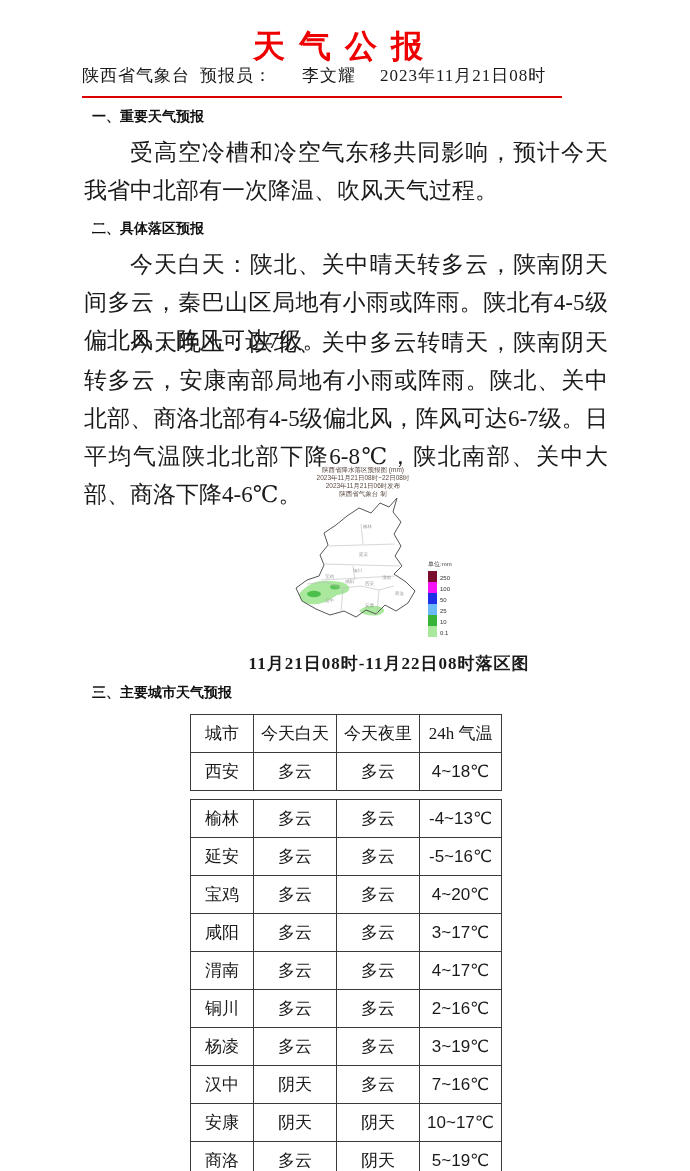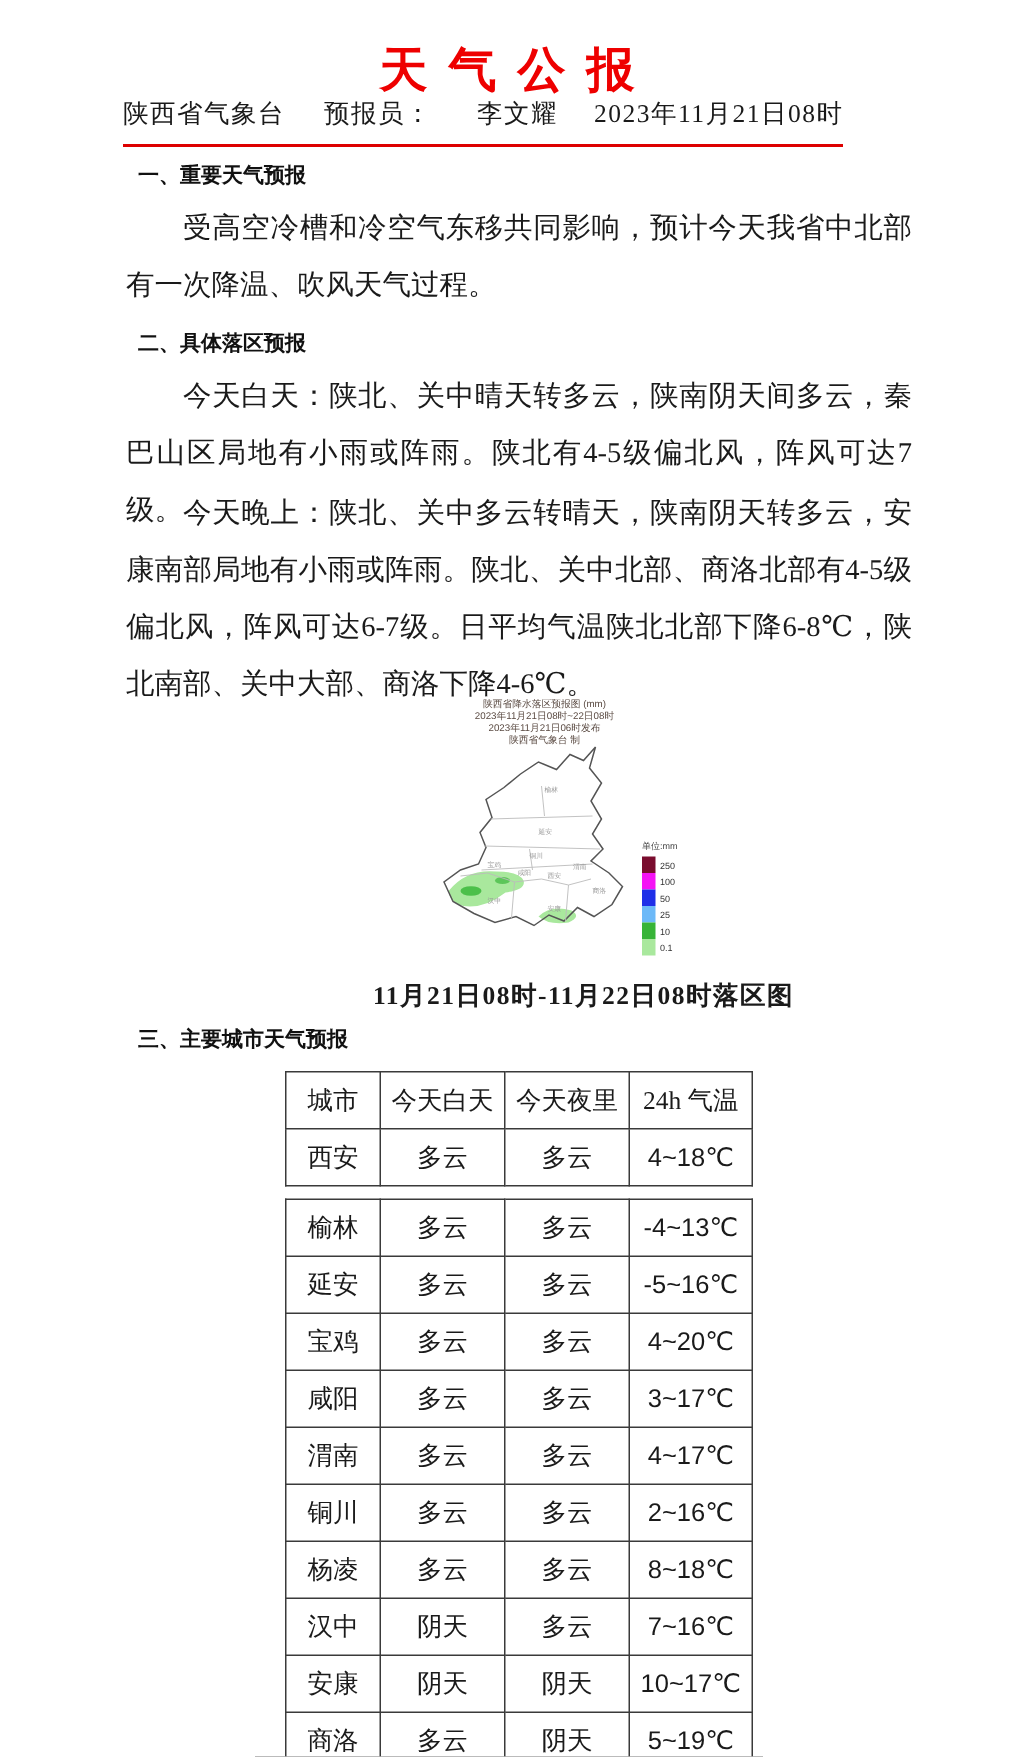--- a/index.html
+++ b/index.html
@@ -11,32 +11,32 @@
   .doc-title{
     position:absolute;top:4px;left:0;width:100%;text-align:center;
     font-size:32px;font-weight:bold;letter-spacing:14px;
     font-family:"Liberation Sans","DejaVu Sans",sans-serif;
   }
   .meta-line{
     position:absolute;left:82px;top:64px;width:480px;height:28px;
     font-size:17px;letter-spacing:1px;white-space:nowrap;
     border-bottom:2px solid #dd0000;padding-bottom:4px;
   }
-  .meta-line .seg1{margin-right:26px;}
+  .meta-line .seg1{margin-right:10px;}
   .meta-line .seg2{margin-right:30px;}
   .meta-line .seg3{margin-right:24px;}
   .sec-heading{
     position:absolute;left:92px;margin:0;
     font-family:"Liberation Sans","DejaVu Sans",sans-serif;
     font-size:14px;font-weight:bold;color:#111;
   }
   .h1{top:108px;} .h2{top:220px;} .h3{top:684px;}
   .para{
     position:absolute;left:84px;width:524px;margin:0;
-    font-size:19px;line-height:38px;text-indent:2em;text-align:justify;
+    font-size:23px;line-height:38px;text-indent:2em;text-align:justify;
   }
   .p1{top:134px;} .p-day{top:246px;} .p-night{top:324px;}
 
   .map-figure{position:absolute;left:283px;top:464px;width:204px;height:190px;}
   .map-titles{
     position:absolute;top:2px;left:0;width:160px;text-align:center;
     font-size:6.5px;line-height:8px;color:#5a4a42;
     font-family:"Liberation Sans","DejaVu Sans",sans-serif;
   }
   .map-svg{position:absolute;left:0;top:0;}
@@ -225,21 +225,21 @@
         <tr>
           <td class="c0">铜川</td>
           <td class="c1">多云</td>
           <td class="c2">多云</td>
           <td class="c3 temp">2~16℃</td>
         </tr>
         <tr>
           <td class="c0">杨凌</td>
           <td class="c1">多云</td>
           <td class="c2">多云</td>
-          <td class="c3 temp">8~18℃</td>
+          <td class="c3 temp">3~19℃</td>
         </tr>
         <tr>
           <td class="c0">汉中</td>
           <td class="c1">阴天</td>
           <td class="c2">多云</td>
           <td class="c3 temp">7~16℃</td>
         </tr>
         <tr>
           <td class="c0">安康</td>
           <td class="c1">阴天</td>

